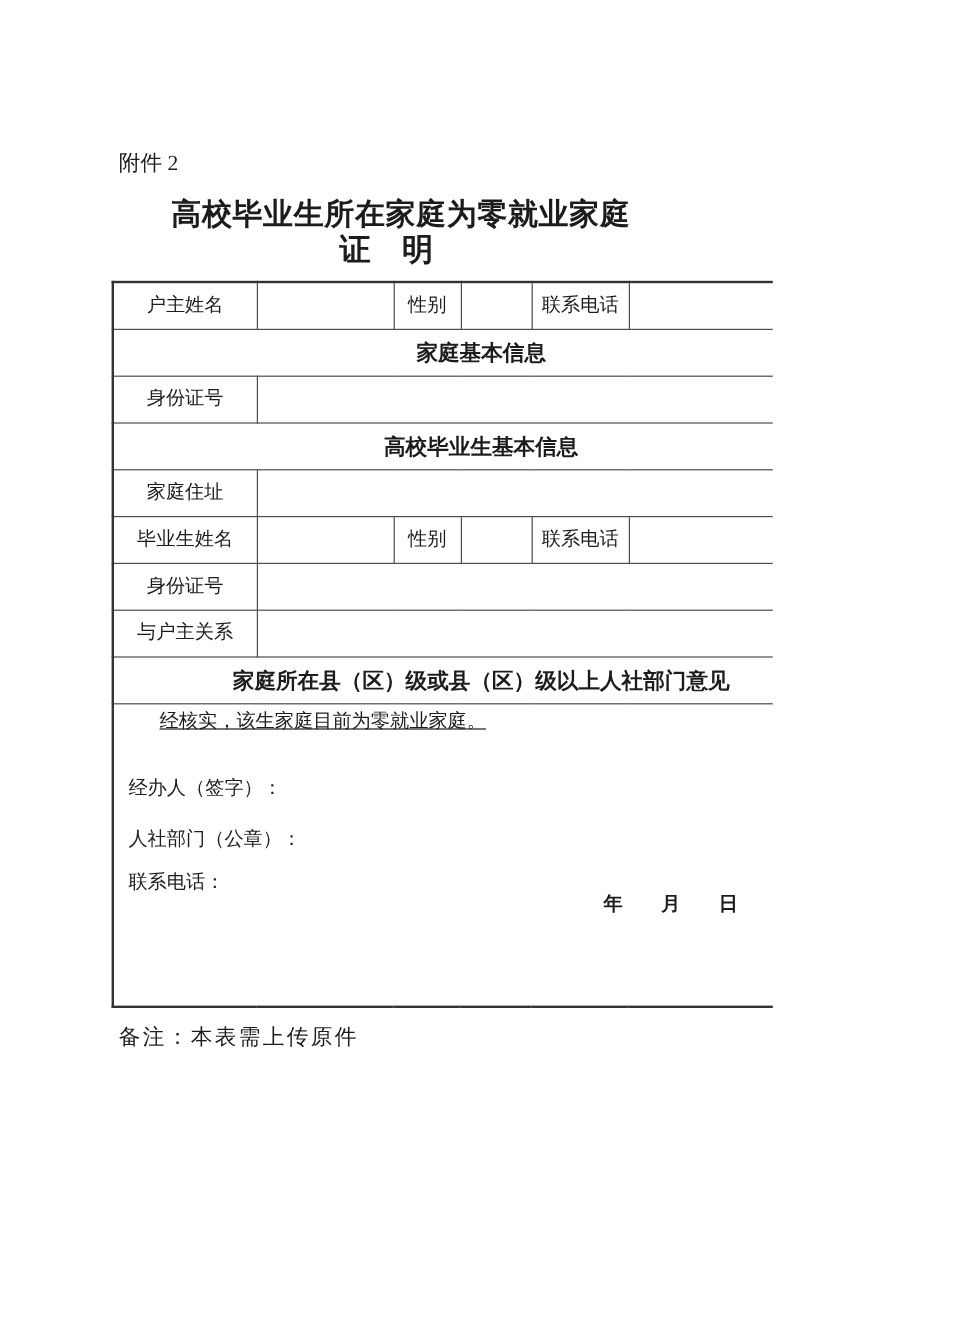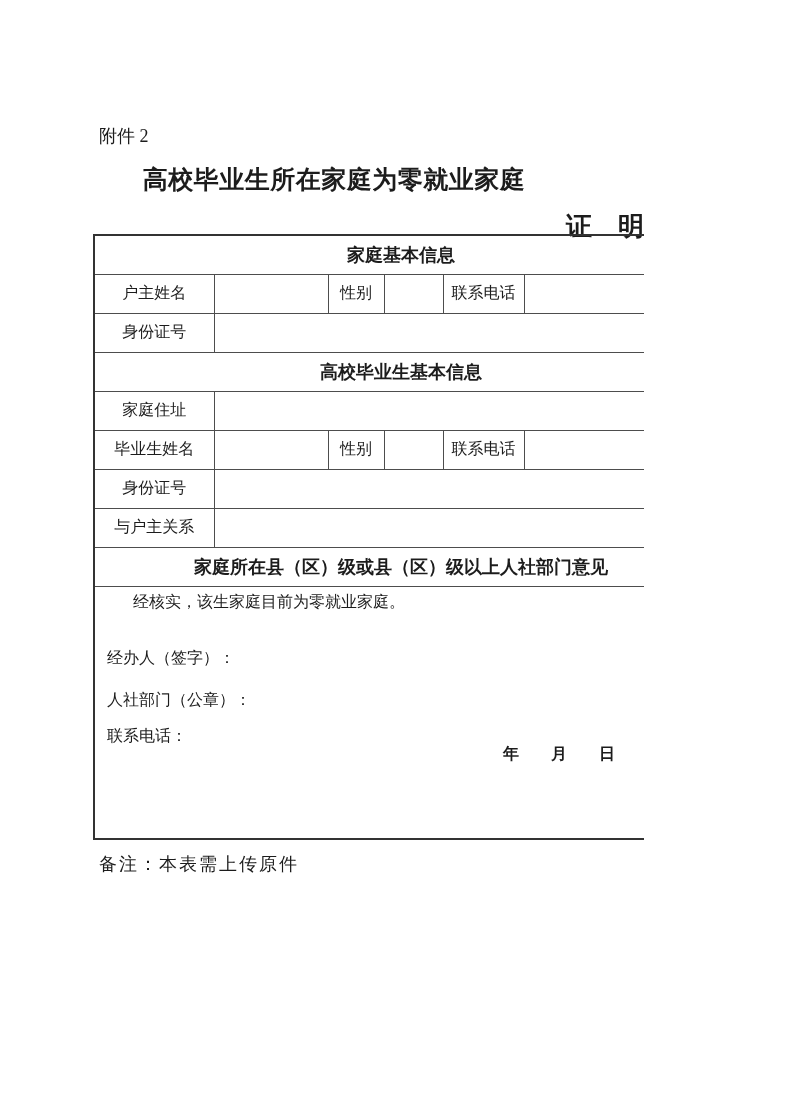--- a/index.html
+++ b/index.html
@@ -28,24 +28,24 @@
     margin: 12px;
     text-align: center;
     font-size: 25px;
     font-weight: bold;
     letter-spacing: 0.5px;
     line-height: 36px;
   }
   .doc-subtitle {
     position: absolute;
     left: 0;
-    top: 208px;
+    top: 190px;
     width: 100%;
     margin: 0;
-    text-align: right;
+    text-align: center;
     font-size: 26px;
     font-weight: bold;
     line-height: 38px;
   }
   table.form-table {
     position: absolute;
     left: 93px;
     top: 234px;
     width: 614px;
     border-collapse: collapse;
@@ -66,21 +66,21 @@
   }
   .form-table td.lbl {
     text-align: center;
   }
   .form-table td.opinion-cell {
     height: 253px;
     vertical-align: top;
     padding: 5px 10px 0 10px;
   }
   .opinion-cell p { margin: 0; line-height: 20px; font-size: 16px; }
-  .opinion-statement { text-indent: 28px; }
+  .opinion-statement { text-indent: 28px; text-decoration: underline; }
   .opinion-handler { margin-top: 36px !important; padding-left: 2px; }
   .opinion-dept { margin-top: 22px !important; padding-left: 2px; }
   .opinion-phone { margin-top: 16px !important; padding-left: 2px; }
   .opinion-date { margin-top: -2px !important; text-align: right; padding-right: 82px; font-weight: bold; }
   .footnote {
     position: absolute;
     left: 99px;
     top: 852px;
     font-size: 18px;
     letter-spacing: 2px;
@@ -102,29 +102,29 @@
       <col style="width:120px">
       <col style="width:114px">
       <col style="width:56px">
       <col style="width:59px">
       <col style="width:81px">
       <col style="width:184px">
     </colgroup>
 
     <tbody>
         <tr>
-      <td colspan="6" class="section-header">家庭基本信息</td>
-    </tr>
-    <tr>
       <td class="lbl">户主姓名</td>
       <td class="blank"></td>
       <td class="lbl">性别</td>
       <td class="blank"></td>
       <td class="lbl">联系电话</td>
       <td class="blank"></td>
+    </tr>
+    <tr>
+      <td colspan="6" class="section-header">家庭基本信息</td>
     </tr>
     <tr>
       <td class="lbl">身份证号</td>
       <td colspan="5" class="blank"></td>
     </tr>
     <tr>
       <td colspan="6" class="section-header">高校毕业生基本信息</td>
     </tr>
 
     <tr>

